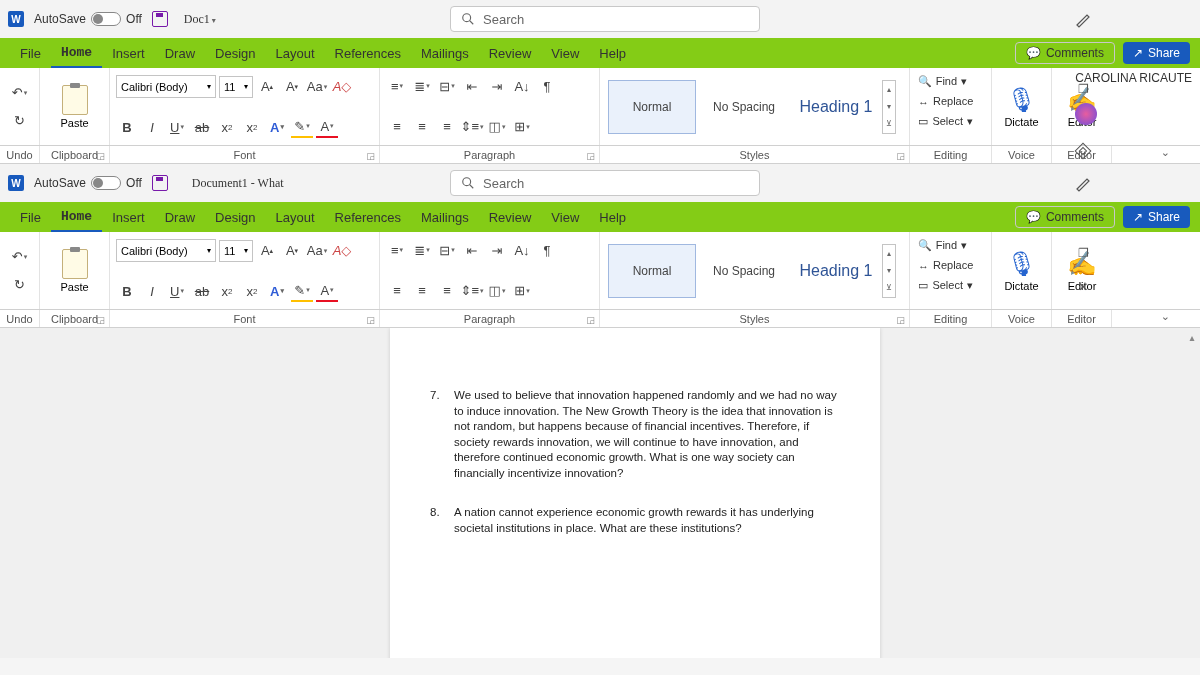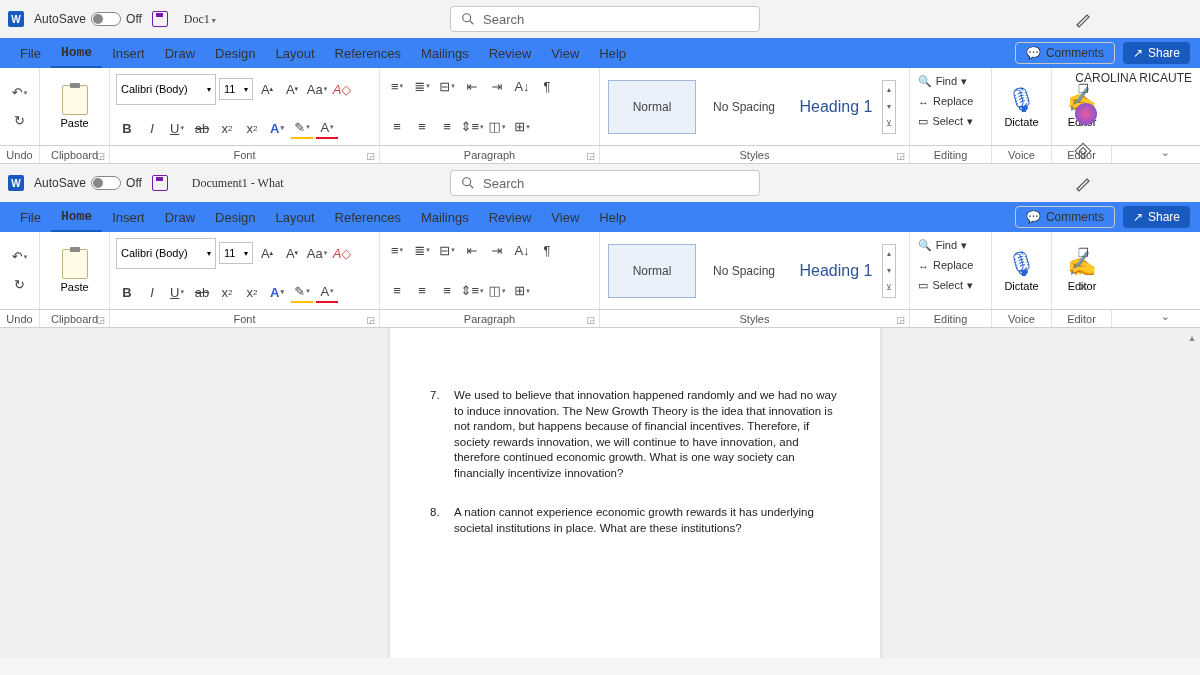--- a/index.html
+++ b/index.html
@@ -12,39 +12,39 @@
 .save-ic { width:16px; height:16px; border:1.5px solid #7719aa; border-radius:2px; margin:0 10px; position:relative; }
 .save-ic::after{content:"";position:absolute;top:1px;left:3px;width:7px;height:4px;background:#7719aa;}
 .doc-title { margin-left:6px;font-family:Liberation Serif, serif; }
 .drop::after { content:" ▾"; font-size:8px; color:#666; }
 .search { position:absolute; left:450px; top:6px; width:310px; height:26px; border:1px solid #c8c8c8; border-radius:4px; background:#fff; display:flex; align-items:center; padding:0 10px; gap:8px; color:#666; font-size:13px;}
 .search svg{width:14px;height:14px;}
 .titleright { margin-left:auto; display:flex; gap:18px;flex-direction:column; }
 .user { font-size:12px; color:#333; }
 .avatar { width:22px; height:22px; border-radius:50%; background:radial-gradient(circle,#e85d9e,#6b4ce0); }
 .tico { width:16px; height:16px; display:flex; align-items:center; justify-content:center; color:#555; }
-.tabs { height:30px; background:#3b82f6; display:flex; align-items:center; padding:0 10px; font-size:13px; color:#333; position:relative; }
+.tabs { height:30px; background:#84cc16; display:flex; align-items:center; padding:0 10px; font-size:13px; color:#333; position:relative; }
 .tab { padding:0 10px; height:30px; display:flex; align-items:center; cursor:pointer;}
 .tab.active { font-weight:600; border-bottom:2px solid #185abd;font-family:Liberation Mono, monospace; }
 .tabs-right { margin-left:auto; display:flex; gap:8px; align-items:center; }
 .comments-btn { border:1px solid #c8c8c8; padding:3px 10px; border-radius:4px; display:flex; align-items:center; gap:5px; font-size:12px;}
 .share-btn { background:#185abd; color:#fff; padding:4px 10px; border-radius:4px; display:flex; align-items:center; gap:5px; font-size:12px;}
 .ribbon { height:78px; background:#fff; display:flex; border-bottom:1px solid #d0d0d0; font-size:12px; }
 .grplbl { height:18px; background:#fff; display:flex; align-items:stretch; font-size:11px; color:#555; border-bottom:1px solid #d0d0d0;}
 .lbl { display:flex; align-items:center; justify-content:center; border-right:1px solid #e3e3e3; position:relative;}
 .lbl .dlg{position:absolute;right:4px;bottom:2px;font-size:9px;color:#888;}
 .sec { border-right:1px solid #e3e3e3; display:flex; align-items:center; padding:4px 6px; gap:3px; }
 .undo-sec{flex-direction:column;justify-content:center;gap:6px;width:40px;}
 .clip-sec{width:70px;flex-direction:column;align-items:center;justify-content:center;gap:2px;}
 .font-sec{width:270px;flex-wrap:wrap;}
 .para-sec{width:220px;flex-wrap:wrap;}
 .styles-sec{width:310px;}
 .edit-sec{width:82px;flex-direction:column;align-items:flex-start;gap:2px;padding:4px 8px;}
 .big-sec{width:60px;flex-direction:column;align-items:center;justify-content:center;gap:2px;}
-.fontname{border:1px solid #c4c4c4;width:100px;height:31px;font-size:11px;padding:0 4px;display:flex;align-items:center;justify-content:space-between;}
+.fontname{border:1px solid #c4c4c4;width:100px;height:23px;font-size:11px;padding:0 4px;display:flex;align-items:center;justify-content:space-between;}
 .fontsize{border:1px solid #c4c4c4;width:34px;height:22px;font-size:11px;padding:0 4px;display:flex;align-items:center;justify-content:space-between;}
 .rb{width:22px;height:22px;display:flex;align-items:center;justify-content:center;color:#444;font-size:13px;}
 .rb.dd::after{content:"▾";font-size:7px;color:#666;margin-left:1px;}
 .rowbrk{flex-basis:100%;height:0;}
 .style-item{border:1px solid transparent;width:88px;height:54px;display:flex;align-items:center;justify-content:center;font-size:12px;color:#444;margin:2px;}
 .style-item.sel{border:1px solid #a0b8e0;background:#eaf1fb;}
 .style-item.h1{color:#2f5496;font-size:16px;}
 .sgal{display:flex;align-items:center;}
 .sgal-more{display:flex;flex-direction:column;border:1px solid #c4c4c4;height:54px;width:14px;font-size:8px;color:#666;align-items:center;justify-content:space-around;}
 .ed-row{display:flex;align-items:center;gap:4px;font-size:11px;color:#333;height:18px;}

